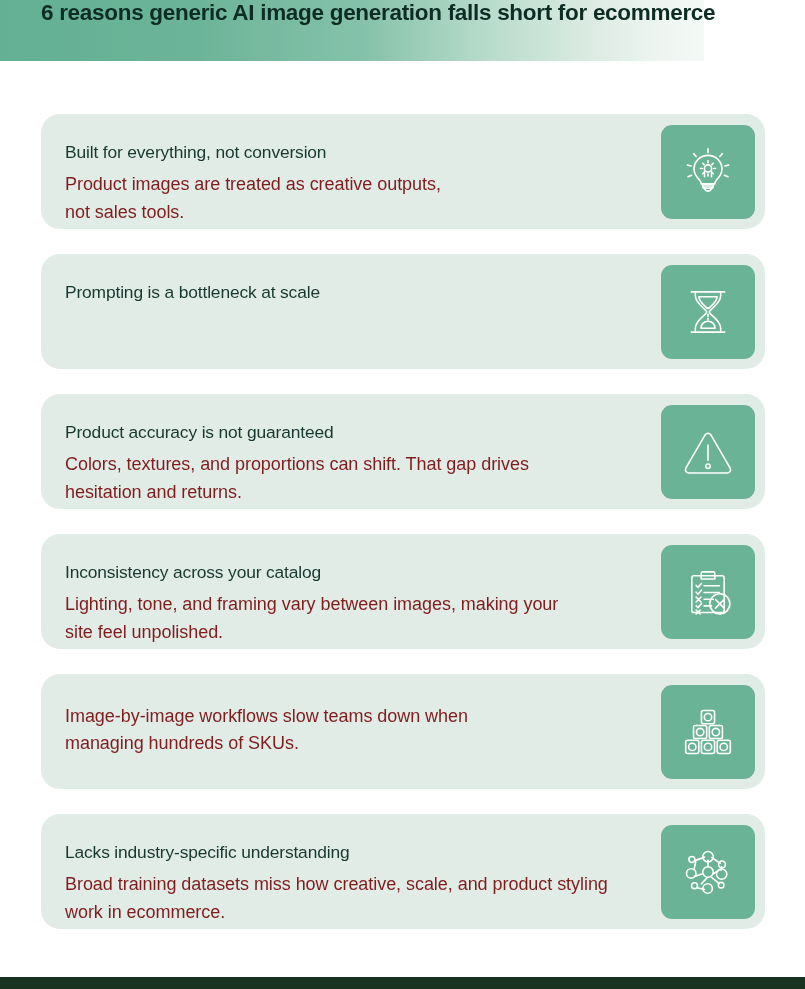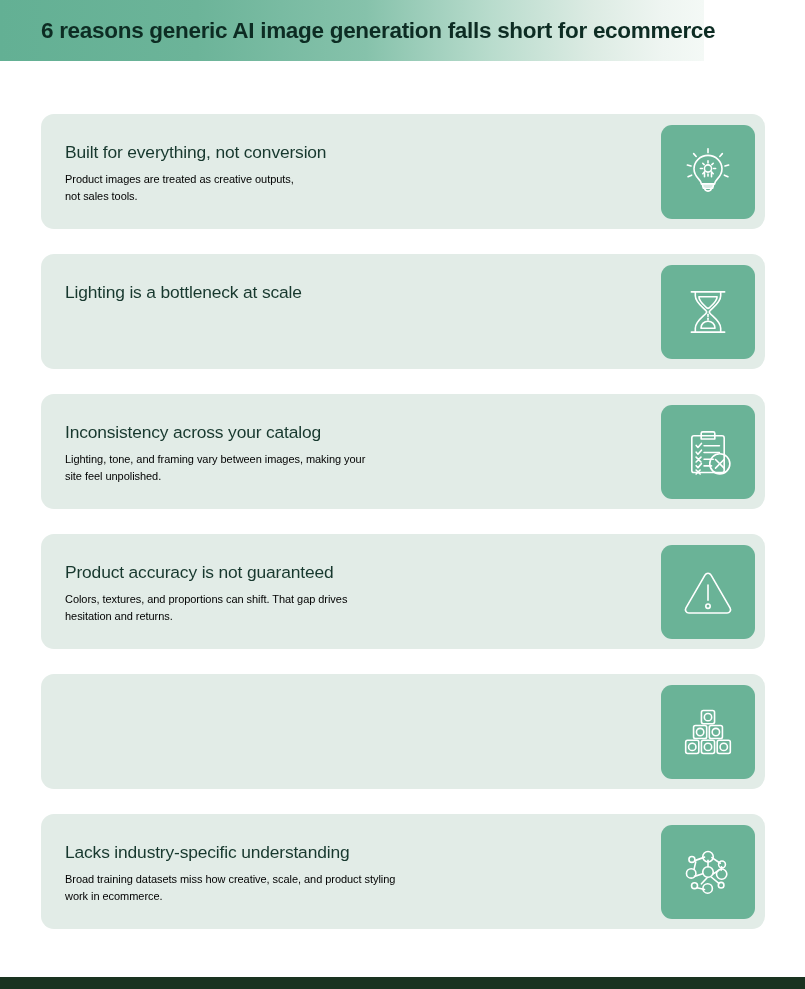--- a/index.html
+++ b/index.html
@@ -27,21 +27,21 @@
     height: 61px;
     background: linear-gradient(90deg,
         #63b094 0%,
         #6cb499 28%,
         #86c2ab 52%,
         #b9dccd 70%,
         #dcebe3 84%,
         #eef5f1 94%,
         #f4f9f6 100%);
     display: flex;
-    align-items: center;
+    align-items: flex-start;
   }
 
   .header-title {
     margin-left: 41px;
     font-size: 22.5px;
     font-weight: bold;
     letter-spacing: -0.3px;
     color: #0d2c23;
     white-space: nowrap;
   }
@@ -52,21 +52,21 @@
     left: 41px;
     top: 114px;
     width: 724px;
   }
 
   .card {
     position: relative;
     width: 724px;
     height: 115px;
     background: #e2ece7;
-    border-radius: 13px;
+    border-radius: 19px;
     margin-bottom: 25px;
     overflow: hidden;
   }
 
   .card:last-child { margin-bottom: 18px; }
 
   .card-text {
     position: absolute;
     left: 24px;
     top: 29px;
@@ -76,22 +76,22 @@
   .card-title {
     font-size: 17.4px;
     font-weight: normal;
     color: #17382e;
     letter-spacing: -0.15px;
     line-height: 1.1;
     margin-bottom: 9px;
   }
 
   .card-desc {
-    font-size: 11px;
-    color: #000000;
+    font-size: 18px;
+    color: #7f1d1d;
     line-height: 1.52;
     white-space: pre-line;
     letter-spacing: -0.05px;
   }
 
   
   .icon-tile {
     position: absolute;
     right: 10px;
     top: 11px;
@@ -168,38 +168,55 @@
             <path d="M55.6 24 L51.4 25.2"></path>
             <path d="M9.2 37.4 L13.3 35.6"></path>
             <path d="M54.8 37.4 L50.7 35.6"></path>
           </svg>
         </span>
       </div>
     </div>
 
     <div class="card">
       <div class="card-text">
-        <div class="card-title">Lighting is a bottleneck at scale</div>
+        <div class="card-title">Prompting is a bottleneck at scale</div>
       </div>
       <div class="icon-tile">
         <span>
           <svg viewBox="0 0 64 64">
 
             <path d="M13 9 L51 9"></path>
             <path d="M13 55 L51 55"></path>
 
             <path d="M17.5 9 L17.5 13.5 C17.5 21 26 26.5 29.6 30.3 C31 31.7 31 32.3 29.6 33.7 C26 37.5 17.5 43 17.5 50.5 L17.5 55"></path>
             <path d="M46.5 9 L46.5 13.5 C46.5 21 38 26.5 34.4 30.3 C33 31.7 33 32.3 34.4 33.7 C38 37.5 46.5 43 46.5 50.5 L46.5 55"></path>
 
             <path d="M21.6 14.5 C21.6 19.6 27.2 23.8 30.3 27 C31.4 28.1 32.6 28.1 33.7 27 C36.8 23.8 42.4 19.6 42.4 14.5 Z"></path>
 
             <path d="M32 34.5 L32 37"></path>
             <path d="M32 39.2 L32 41"></path>
 
             <path d="M24 50.5 C24 45.8 27.6 42.6 32 42.6 C36.4 42.6 40 45.8 40 50.5 Z"></path>
+          </svg>
+        </span>
+      </div>
+    </div>
+
+    <div class="card">
+      <div class="card-text">
+        <div class="card-title">Product accuracy is not guaranteed</div>
+        <div class="card-desc">Colors, textures, and proportions can shift. That gap drives
+hesitation and returns.</div>
+      </div>
+      <div class="icon-tile">
+        <span>
+          <svg viewBox="0 0 64 64">
+            <path d="M32 10.5 C30.6 10.5 29.3 11.3 28.5 12.7 L6.8 50.2 C5.3 52.9 7.1 56 10.2 56 L53.8 56 C56.9 56 58.7 52.9 57.2 50.2 L35.5 12.7 C34.7 11.3 33.4 10.5 32 10.5 Z"></path>
+            <path d="M32 24 L32 41.5"></path>
+            <circle cx="32" cy="48.2" r="2.5"></circle>
           </svg>
         </span>
       </div>
     </div>
 
     <div class="card">
       <div class="card-text">
         <div class="card-title">Inconsistency across your catalog</div>
         <div class="card-desc">Lighting, tone, and framing vary between images, making your
 site feel  unpolished.</div>
@@ -228,37 +245,22 @@
 
             <circle cx="45.5" cy="45.5" r="11.5"></circle>
             <path d="M40.6 40.6 L50.4 50.4 M50.4 40.6 L40.6 50.4"></path>
           </svg>
         </span>
       </div>
     </div>
 
     <div class="card">
       <div class="card-text">
-        <div class="card-title">Product accuracy is not guaranteed</div>
-        <div class="card-desc">Colors, textures, and proportions can shift. That gap drives
-hesitation and returns.</div>
-      </div>
-      <div class="icon-tile">
-        <span>
-          <svg viewBox="0 0 64 64">
-            <path d="M32 10.5 C30.6 10.5 29.3 11.3 28.5 12.7 L6.8 50.2 C5.3 52.9 7.1 56 10.2 56 L53.8 56 C56.9 56 58.7 52.9 57.2 50.2 L35.5 12.7 C34.7 11.3 33.4 10.5 32 10.5 Z"></path>
-            <path d="M32 24 L32 41.5"></path>
-            <circle cx="32" cy="48.2" r="2.5"></circle>
-          </svg>
-        </span>
-      </div>
-    </div>
-
-    <div class="card">
-      <div class="card-text">
+        <div class="card-desc">Image-by-image workflows slow teams down when
+managing hundreds of SKUs.</div>
       </div>
       <div class="icon-tile">
         <span>
           <svg viewBox="0 0 64 64">
 
             <rect x="24.5" y="7.5" width="15" height="15" rx="2.2"></rect>
             <circle cx="32" cy="15" r="4.2"></circle>
 
             <rect x="15.5" y="24.5" width="15" height="15" rx="2.2"></rect>
             <circle cx="23" cy="32" r="4.2"></circle>

